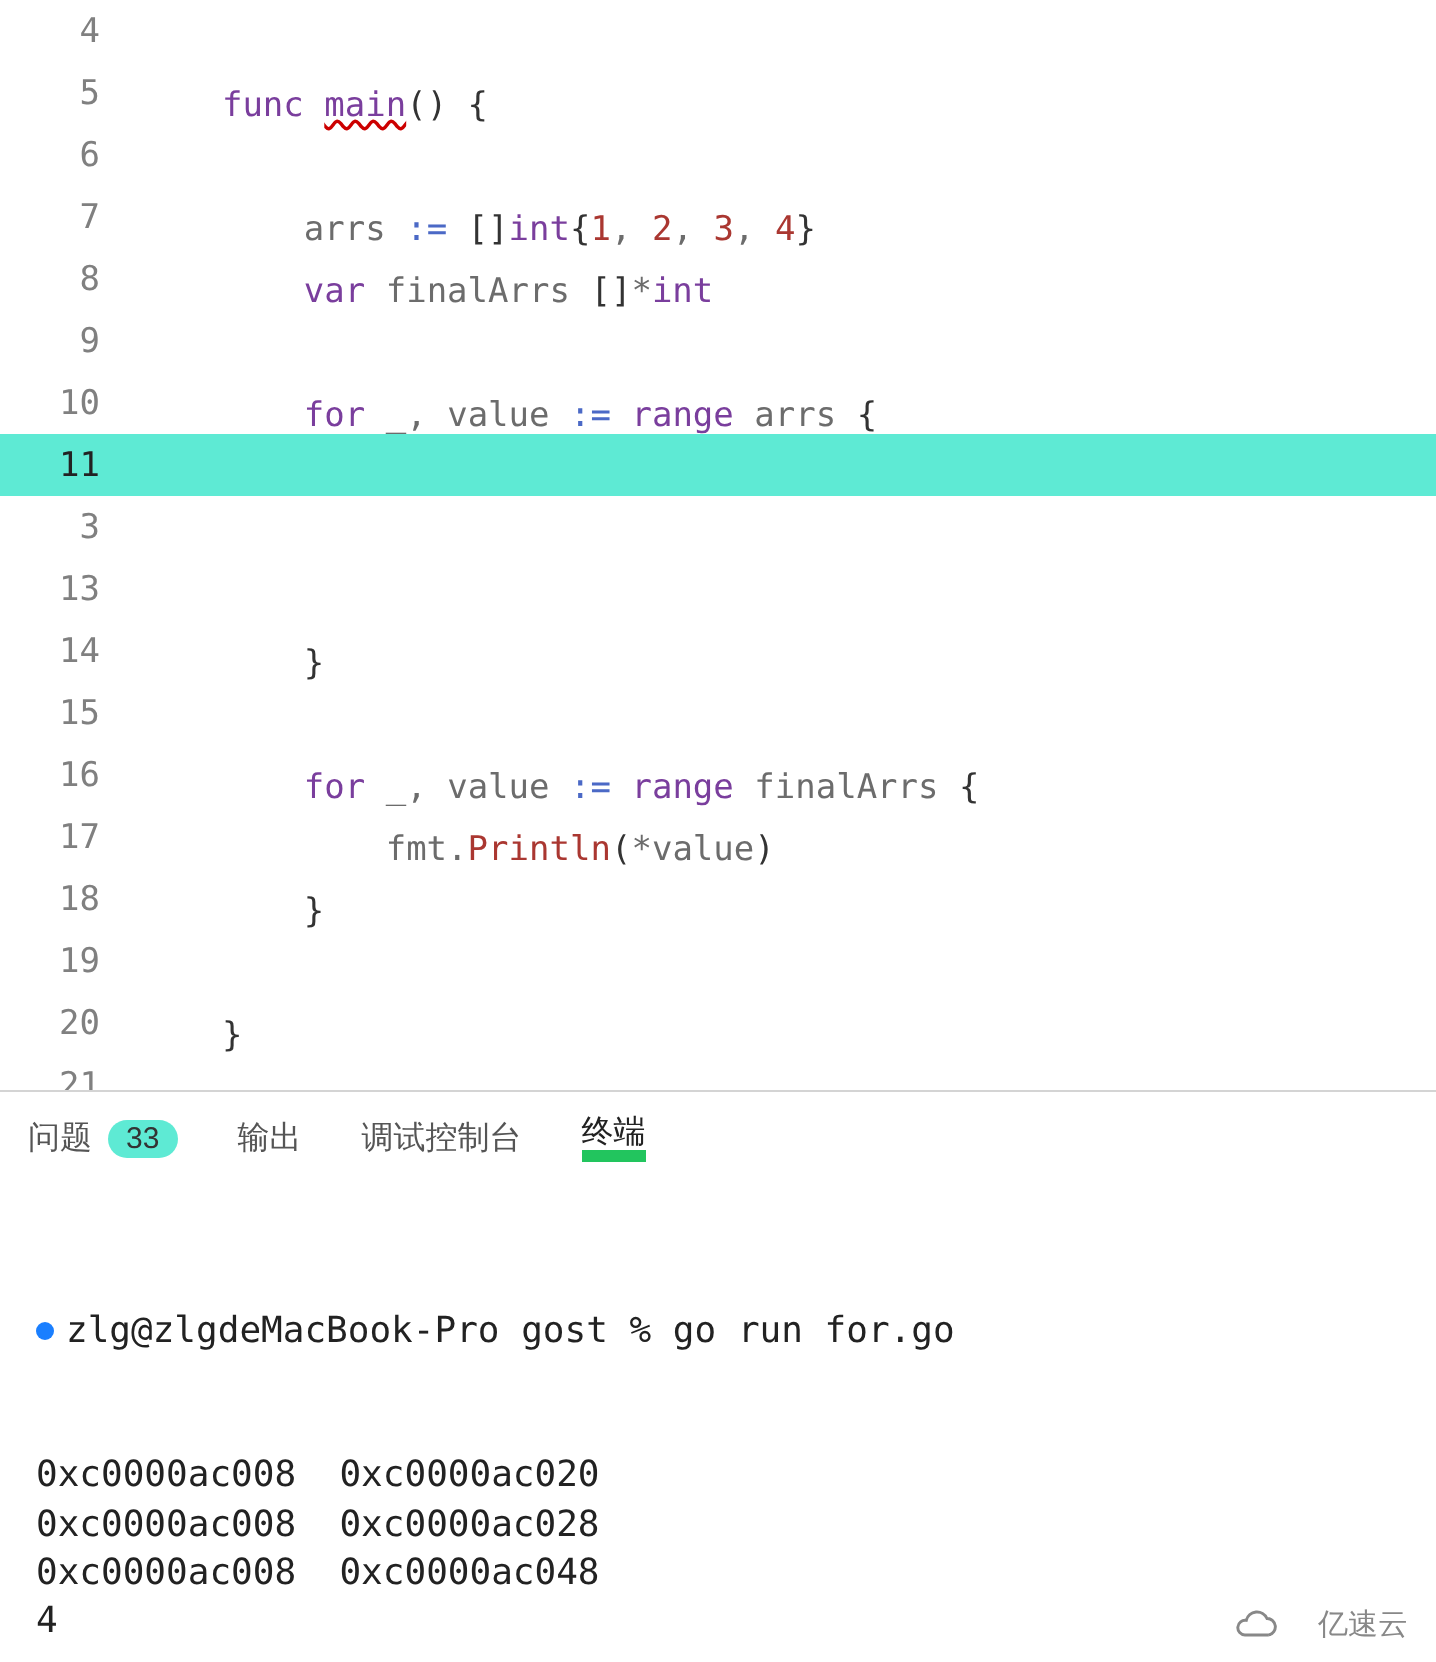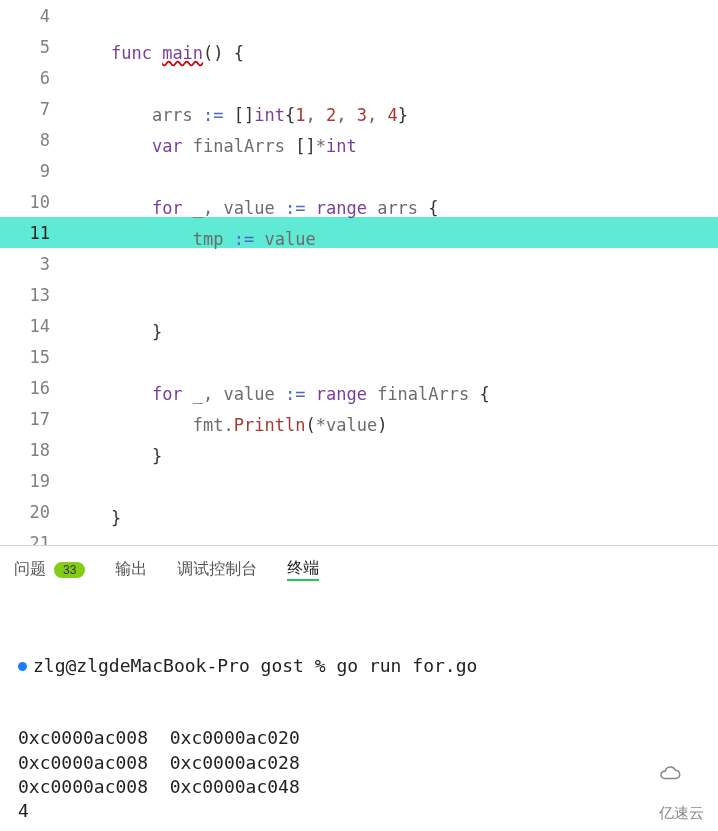--- a/index.html
+++ b/index.html
@@ -14,40 +14,40 @@
     .ident { color: #6c6c6c; }
     .num { color: #aa3731; }
     .fn { color: #7a3e9d; font-weight: 500; }
     .op { color: #6c6c6c; }
     .br { color: #333; }
     .assign { color: #4b69c6; }
     .call { color: #aa3731; }
     .underline { text-decoration: wavy underline #c00; text-underline-offset: 2px; }
     .panel-tabs { display: flex; align-items: flex-start; height: 48px; border-top: 1px solid #d4d4d4; padding: 12px 14px; gap: 30px; font-family: -apple-system, "PingFang SC", sans-serif; font-size: 16px; color: #555; }
     .tab { display: flex; align-items: center; gap: 8px; cursor: pointer; height: 100%; }
-    .tab.active { color: #222; border-bottom: 2px solid #22c55e; }
-    .badge { background: #84cc16; color: #333; border-radius: 10px; padding: 1px 9px; font-size: 12px; }
+    .tab.active { color: #222; border-bottom: 6px solid #22c55e; }
+    .badge { background: #5eead4; color: #333; border-radius: 10px; padding: 1px 9px; font-size: 15px; }
     .terminal { font-family: Menlo, Monaco, Consolas, monospace; font-size: 18px; padding: 12px 18px; white-space: pre; color: #222; line-height: 1.35; }
     .prompt-dot { display: inline-block; width: 9px; height: 9px; border-radius: 50%; background: #1a7fff; margin-right: 6px; vertical-align: 1px; }
-    .watermark { position: absolute; right: 14px; bottom: 8px; display: flex; gap: 20px; color: #888; font-family: -apple-system, "PingFang SC", sans-serif; font-size: 15px; flex-direction: column; }
+    .watermark { position: absolute; right: 14px; bottom: 8px; display: flex; align-items: center; gap: 20px; color: #888; font-family: -apple-system, "PingFang SC", sans-serif; font-size: 15px; }
     .watermark svg { width: 22px; height: 22px; }
   </style>
 </head>
 <body>
 
 <div class="editor">
   <div id="lines">
       <div class="line "><div class="gutter">4</div><div class="code"></div></div>
       <div class="line "><div class="gutter">5</div><div class="code"><span>    </span><span class="kw">func </span><span class="fn underline">main</span><span class="br">() {</span></div></div>
       <div class="line "><div class="gutter">6</div><div class="code"></div></div>
       <div class="line "><div class="gutter">7</div><div class="code"><span>        </span><span class="ident">arrs </span><span class="assign">:= </span><span class="br">[]</span><span class="kw">int</span><span class="br">{</span><span class="num">1</span><span class="op">, </span><span class="num">2</span><span class="op">, </span><span class="num">3</span><span class="op">, </span><span class="num">4</span><span class="br">}</span></div></div>
       <div class="line "><div class="gutter">8</div><div class="code"><span>        </span><span class="kw">var </span><span class="ident">finalArrs </span><span class="br">[]</span><span class="op">*</span><span class="kw">int</span></div></div>
       <div class="line "><div class="gutter">9</div><div class="code"></div></div>
       <div class="line "><div class="gutter">10</div><div class="code"><span>        </span><span class="kw">for </span><span class="ident">_</span><span class="op">, </span><span class="ident">value </span><span class="assign">:= </span><span class="kw">range </span><span class="ident">arrs </span><span class="br">{</span></div></div>
-      <div class="line hl"><div class="gutter cur">11</div><div class="code"><span>            </span><span class="ident">tmp </span><span class="assign">:= </span><span class="ident">value</span></div></div>
+      <div class="line hl"><div class="gutter cur">11</div></div>
       <div class="line "><div class="gutter">3</div></div>
       <div class="line "><div class="gutter">13</div></div>
       <div class="line "><div class="gutter">14</div><div class="code"><span>        </span><span class="br">}</span></div></div>
       <div class="line "><div class="gutter">15</div><div class="code"></div></div>
       <div class="line "><div class="gutter">16</div><div class="code"><span>        </span><span class="kw">for </span><span class="ident">_</span><span class="op">, </span><span class="ident">value </span><span class="assign">:= </span><span class="kw">range </span><span class="ident">finalArrs </span><span class="br">{</span></div></div>
       <div class="line "><div class="gutter">17</div><div class="code"><span>            </span><span class="ident">fmt</span><span class="op">.</span><span class="call">Println</span><span class="br">(</span><span class="op">*</span><span class="ident">value</span><span class="br">)</span></div></div>
       <div class="line "><div class="gutter">18</div><div class="code"><span>        </span><span class="br">}</span></div></div>
       <div class="line "><div class="gutter">19</div><div class="code"></div></div>
       <div class="line "><div class="gutter">20</div><div class="code"><span>    </span><span class="br">}</span></div></div>
       <div class="line "><div class="gutter">21</div><div class="code"></div></div>

